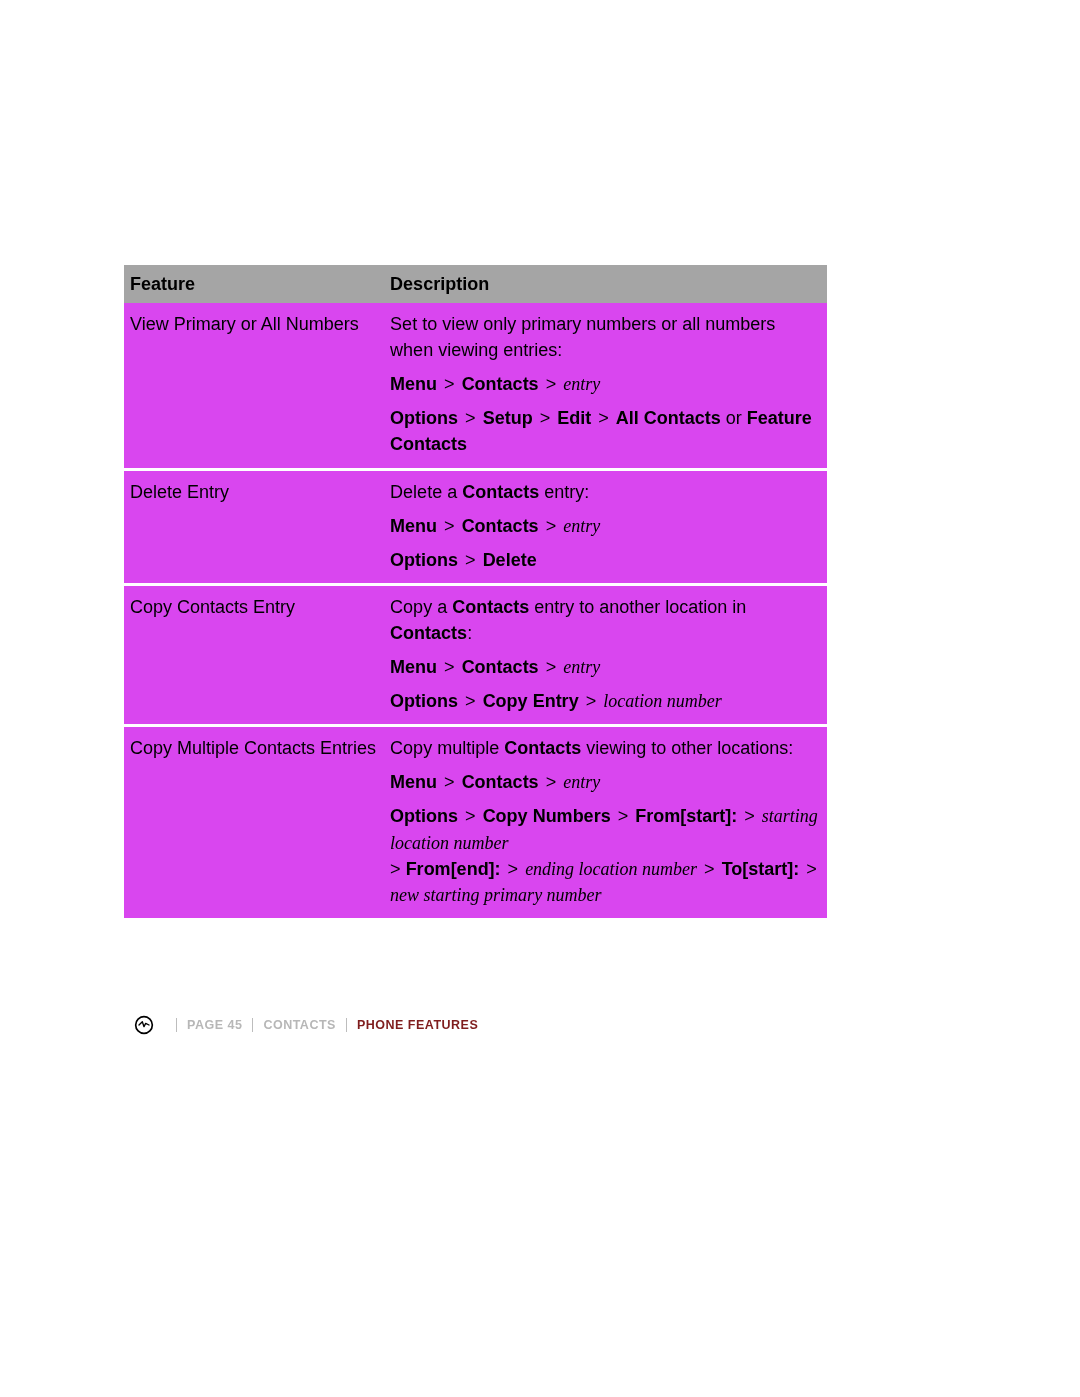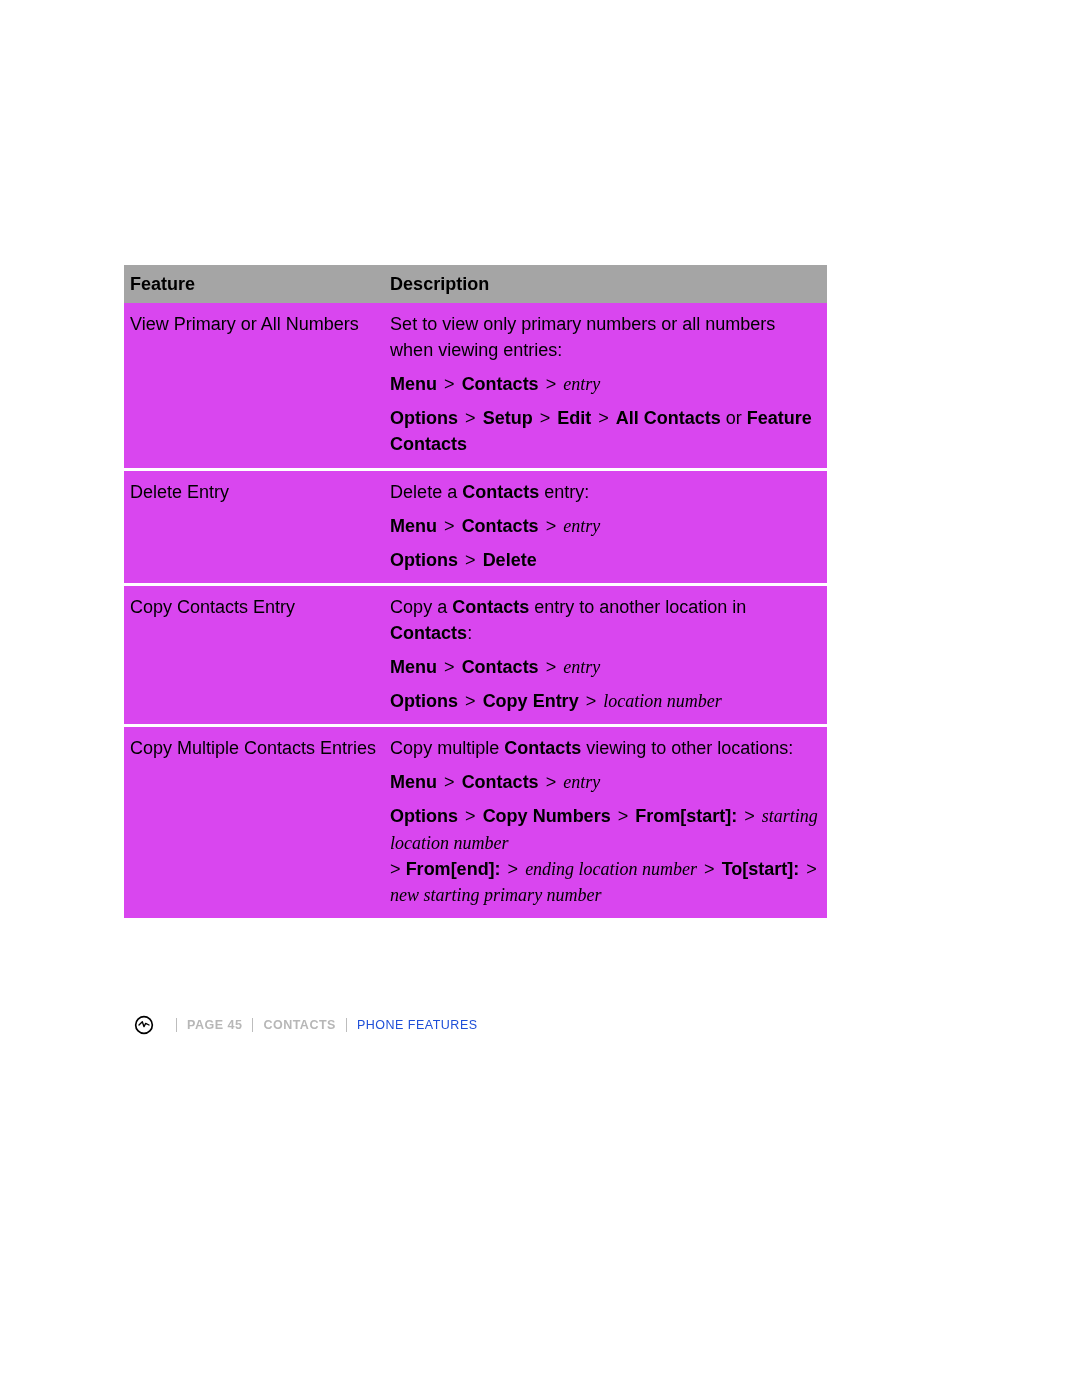--- a/index.html
+++ b/index.html
@@ -69,22 +69,22 @@
   }
   .footer .sep {
     display: inline-block;
     width: 1px;
     height: 14px;
     background: #bdbdbd;
     margin: 0 10px;
     vertical-align: middle;
   }
   .footer .crumb-strong {
-    color: #1d4ed8;
-    font-weight: 400;
+    color: #7f1d1d;
+    font-weight: 700;
   }
   .footer .crumb-dim {
     color: #b7b7b7;
     font-weight: 600;
   }
 </style>
 </head>
 <body>
 
 <div class="page">

